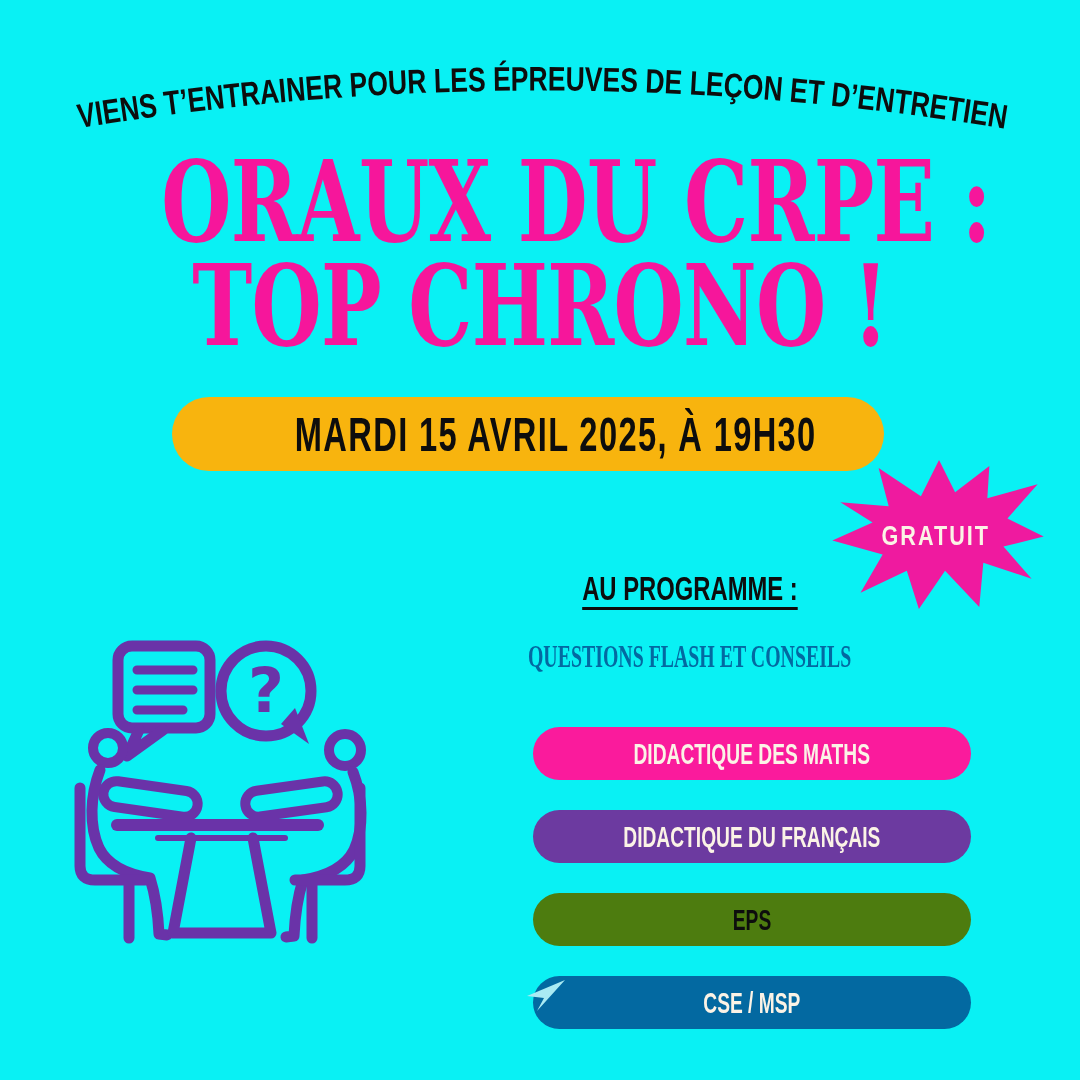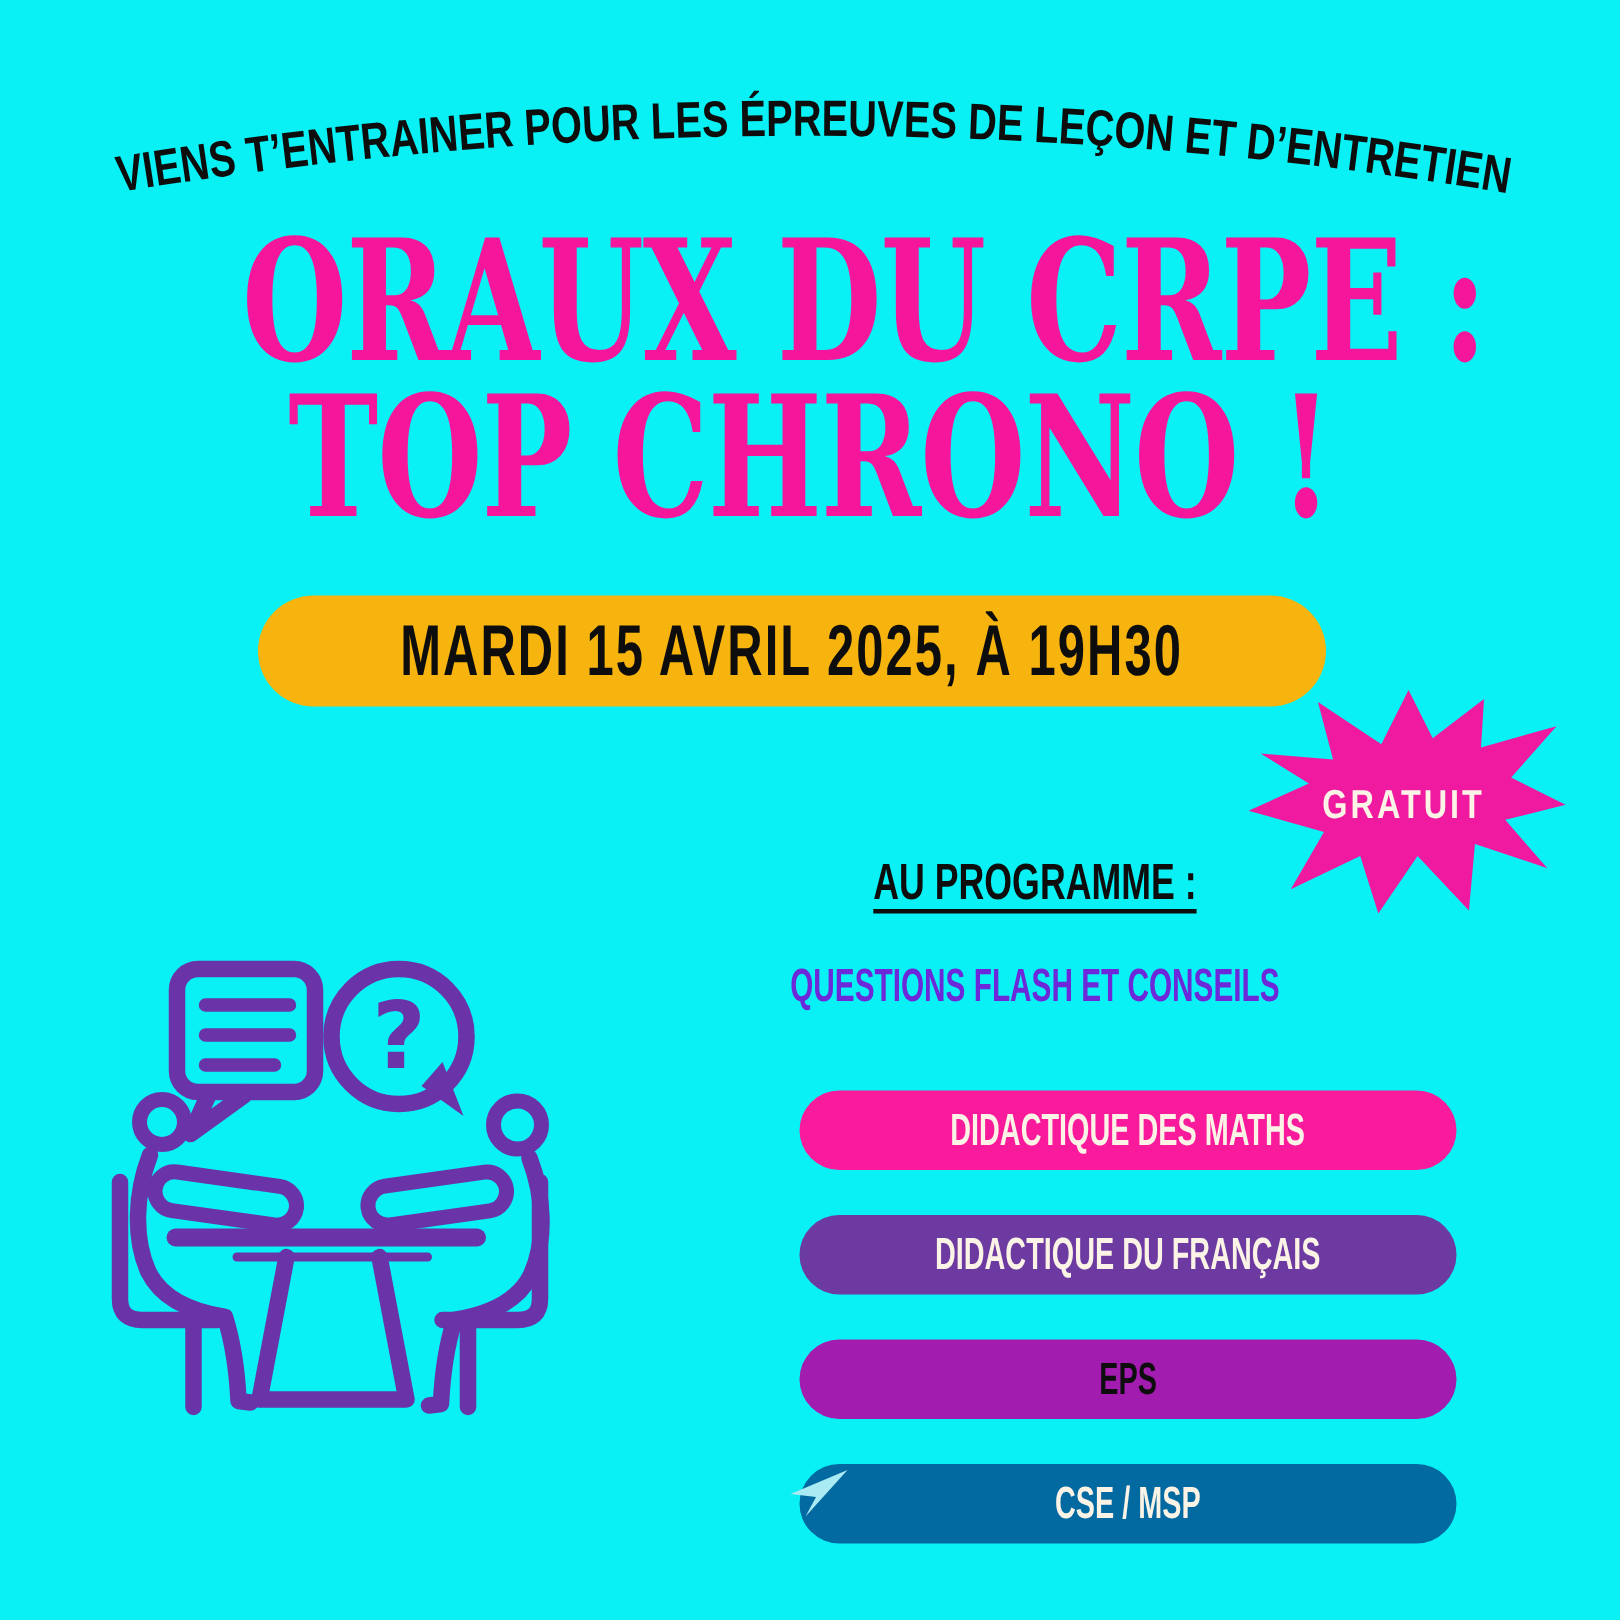--- a/index.html
+++ b/index.html
@@ -33,21 +33,21 @@
     font-size:112px;line-height:104px;
     letter-spacing:-1px;
     text-align:center;
   }
   #title .tline{display:block;}
   #title .tline>span{display:inline-block;transform:scaleX(0.72);transform-origin:50% 50%;white-space:nowrap;}
   
   #date-pill{
     left:172px;top:397px;width:712px;height:74px;
     border-radius:37px;
-    display:flex;align-items:center;justify-content:center;
+    display:flex;align-items:center;
     color:#0D0D0D;font-size:48px;letter-spacing:2px;
   }
   
   #gratuit{left:826px;top:458px;width:220px;height:156px;}
   #gratuit svg{position:absolute;left:0;top:0;}
   #gratuit .label-wrap{
     position:absolute;inset:0;
     display:flex;align-items:center;justify-content:center;
     font-size:27px;letter-spacing:2.5px;text-align:right;
   }
@@ -103,32 +103,32 @@
       <polygon points="6,82 46,64 14,44 62,48 52,10 94,38 112,2 128,34 162,8 160,40 210,26 180,60 216,78 176,88 204,120 156,104 152,148 118,112 92,150 80,112 34,134 56,96" fill="#EF1A9F"></polygon>
     </svg>
     <div class="label-wrap" style="color: rgb(251, 243, 230);">
       <span class="cond" style="--sx:0.8">GRATUIT</span>
     </div>
   </div>
 
   <div id="program-heading" class="abs center-text prog" style="color: rgb(13, 13, 13);">
     <span class="cond" style="--sx:0.7">AU PROGRAMME :</span>
   </div>
-  <div id="program-line1" class="abs center-text prog" style="color: #6d28d9;">
+  <div id="program-line1" class="abs center-text prog" style="color: #0369a1; font-family: Liberation Serif, serif;">
     <span class="cond" style="--sx:0.64">QUESTIONS FLASH ET CONSEILS</span>
   </div>
 
   <div id="topics" class="abs">
     <div class="topic-pill" style="background: rgb(250, 27, 156); color: rgb(251, 243, 230);">
       <span class="cond" style="--sx:0.64">DIDACTIQUE DES MATHS</span>
     </div>
     <div class="topic-pill" style="background: rgb(108, 58, 160); color: rgb(251, 243, 230);">
       <span class="cond" style="--sx:0.64">DIDACTIQUE DU FRANÇAIS</span>
     </div>
-    <div class="topic-pill" style="background: #a21caf; color: rgb(13, 13, 13);">
+    <div class="topic-pill" style="background: #4d7c0f; color: rgb(13, 13, 13);">
       <span class="cond" style="--sx:0.64">EPS</span>
     </div>
     <div class="topic-pill" style="background: #0369a1; color: rgb(251, 243, 230);">
       <span class="cond" style="--sx:0.64">CSE / MSP</span>
     </div>
   </div>
 
   <svg id="sparkle" class="abs" viewBox="0 0 42 34">
     <polygon points="38,2 0,18 17,20 10,33" fill="#A9EAF3"></polygon>
   </svg>

